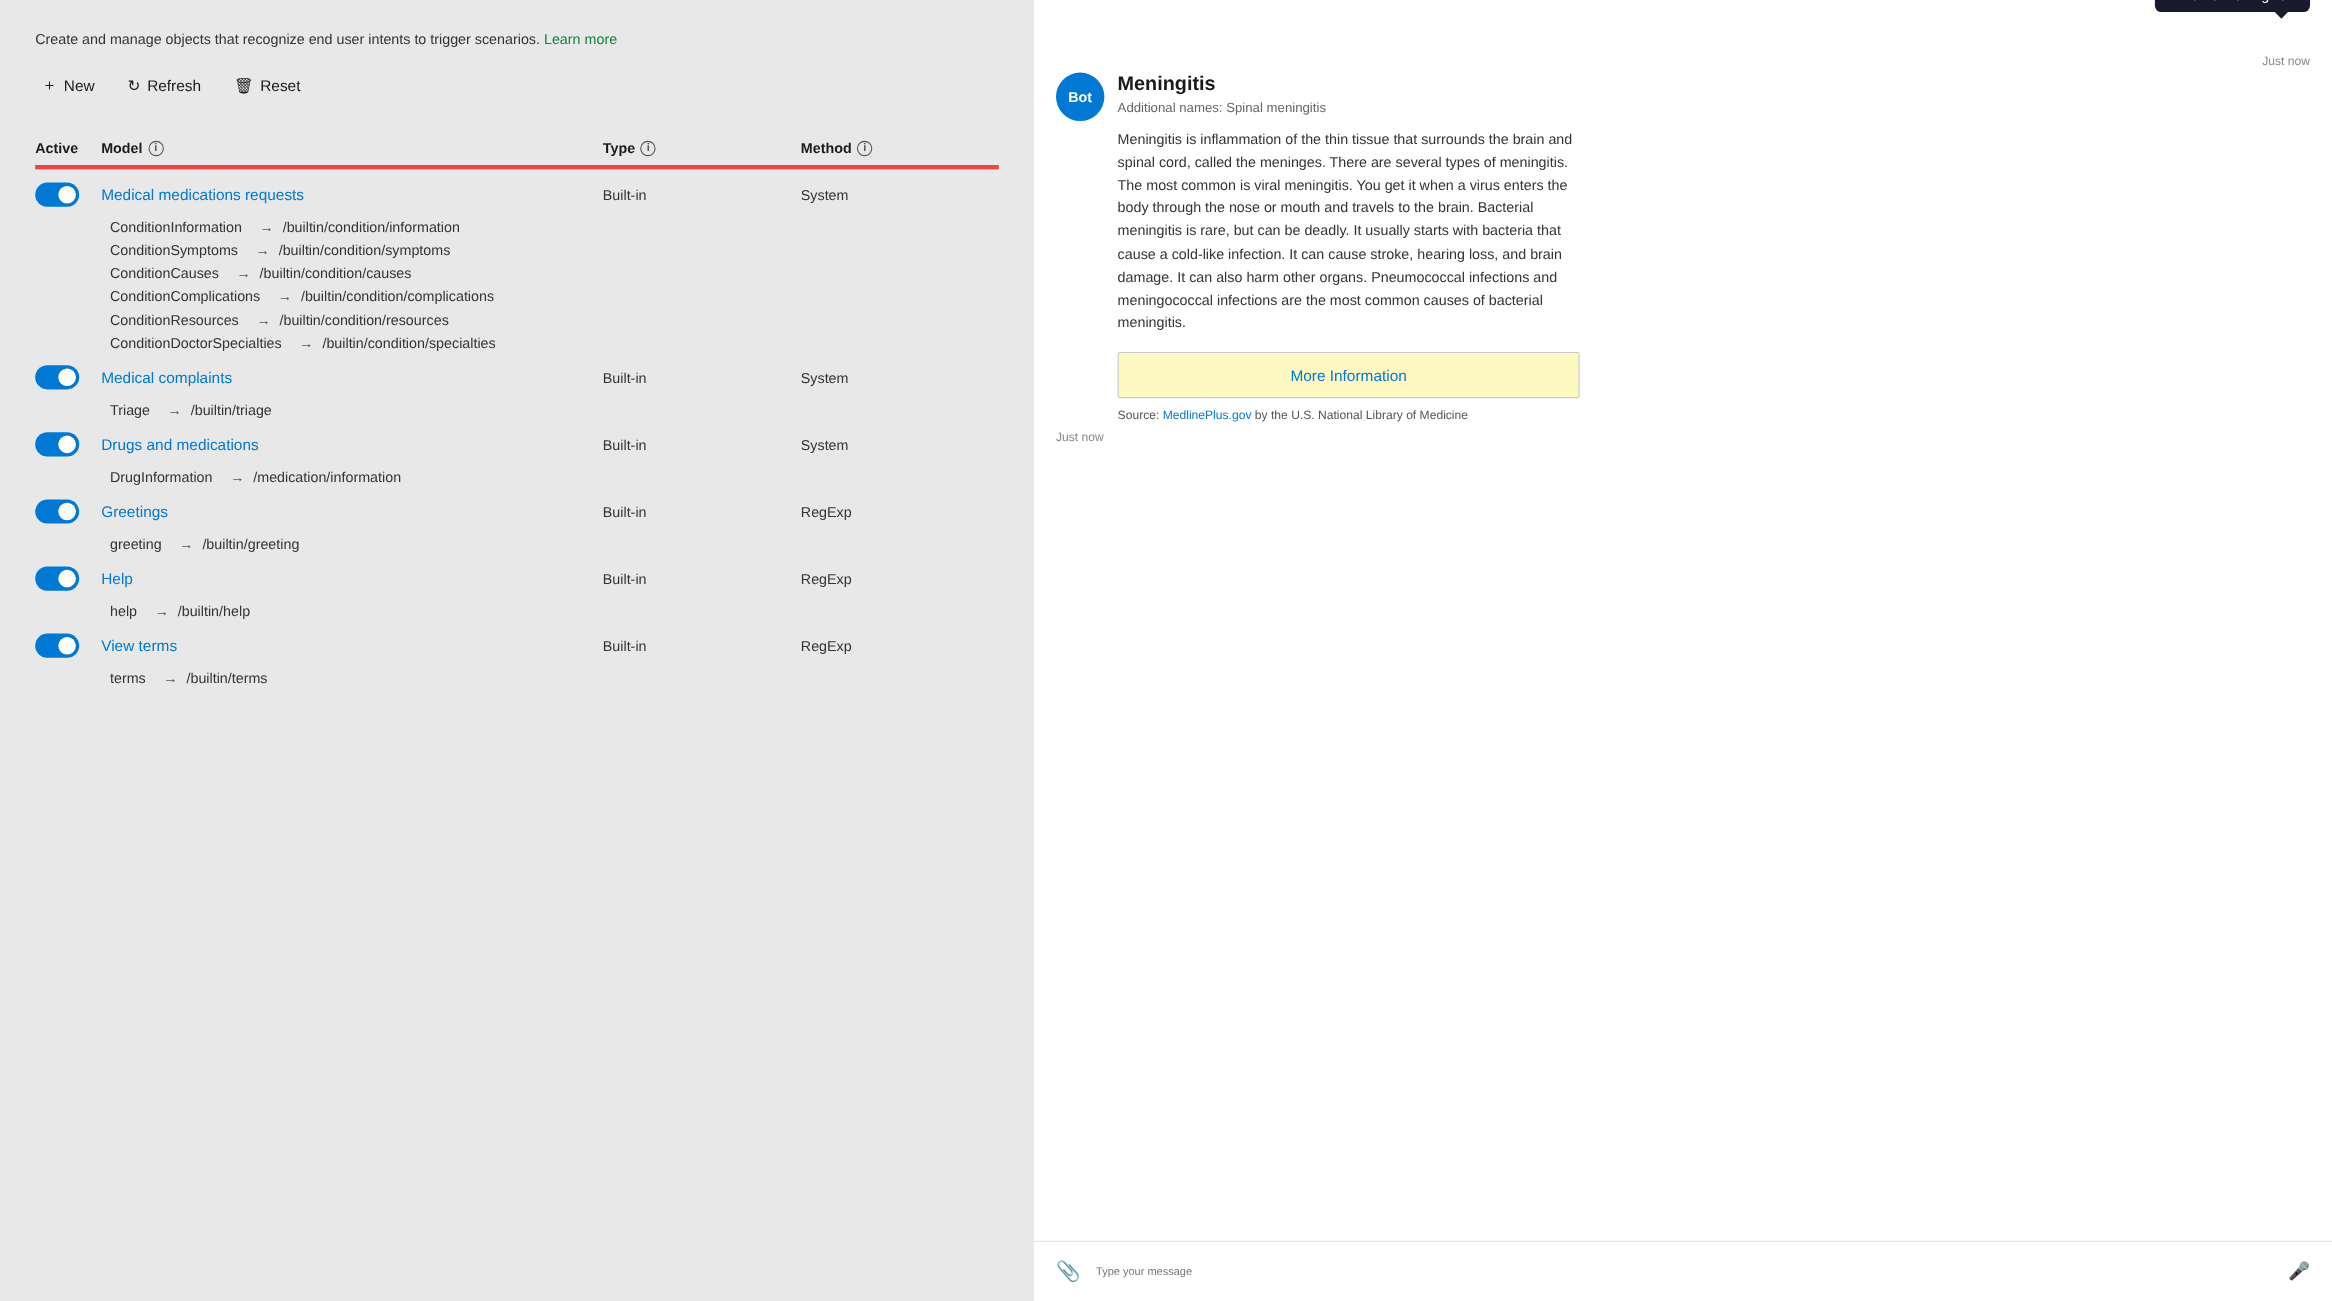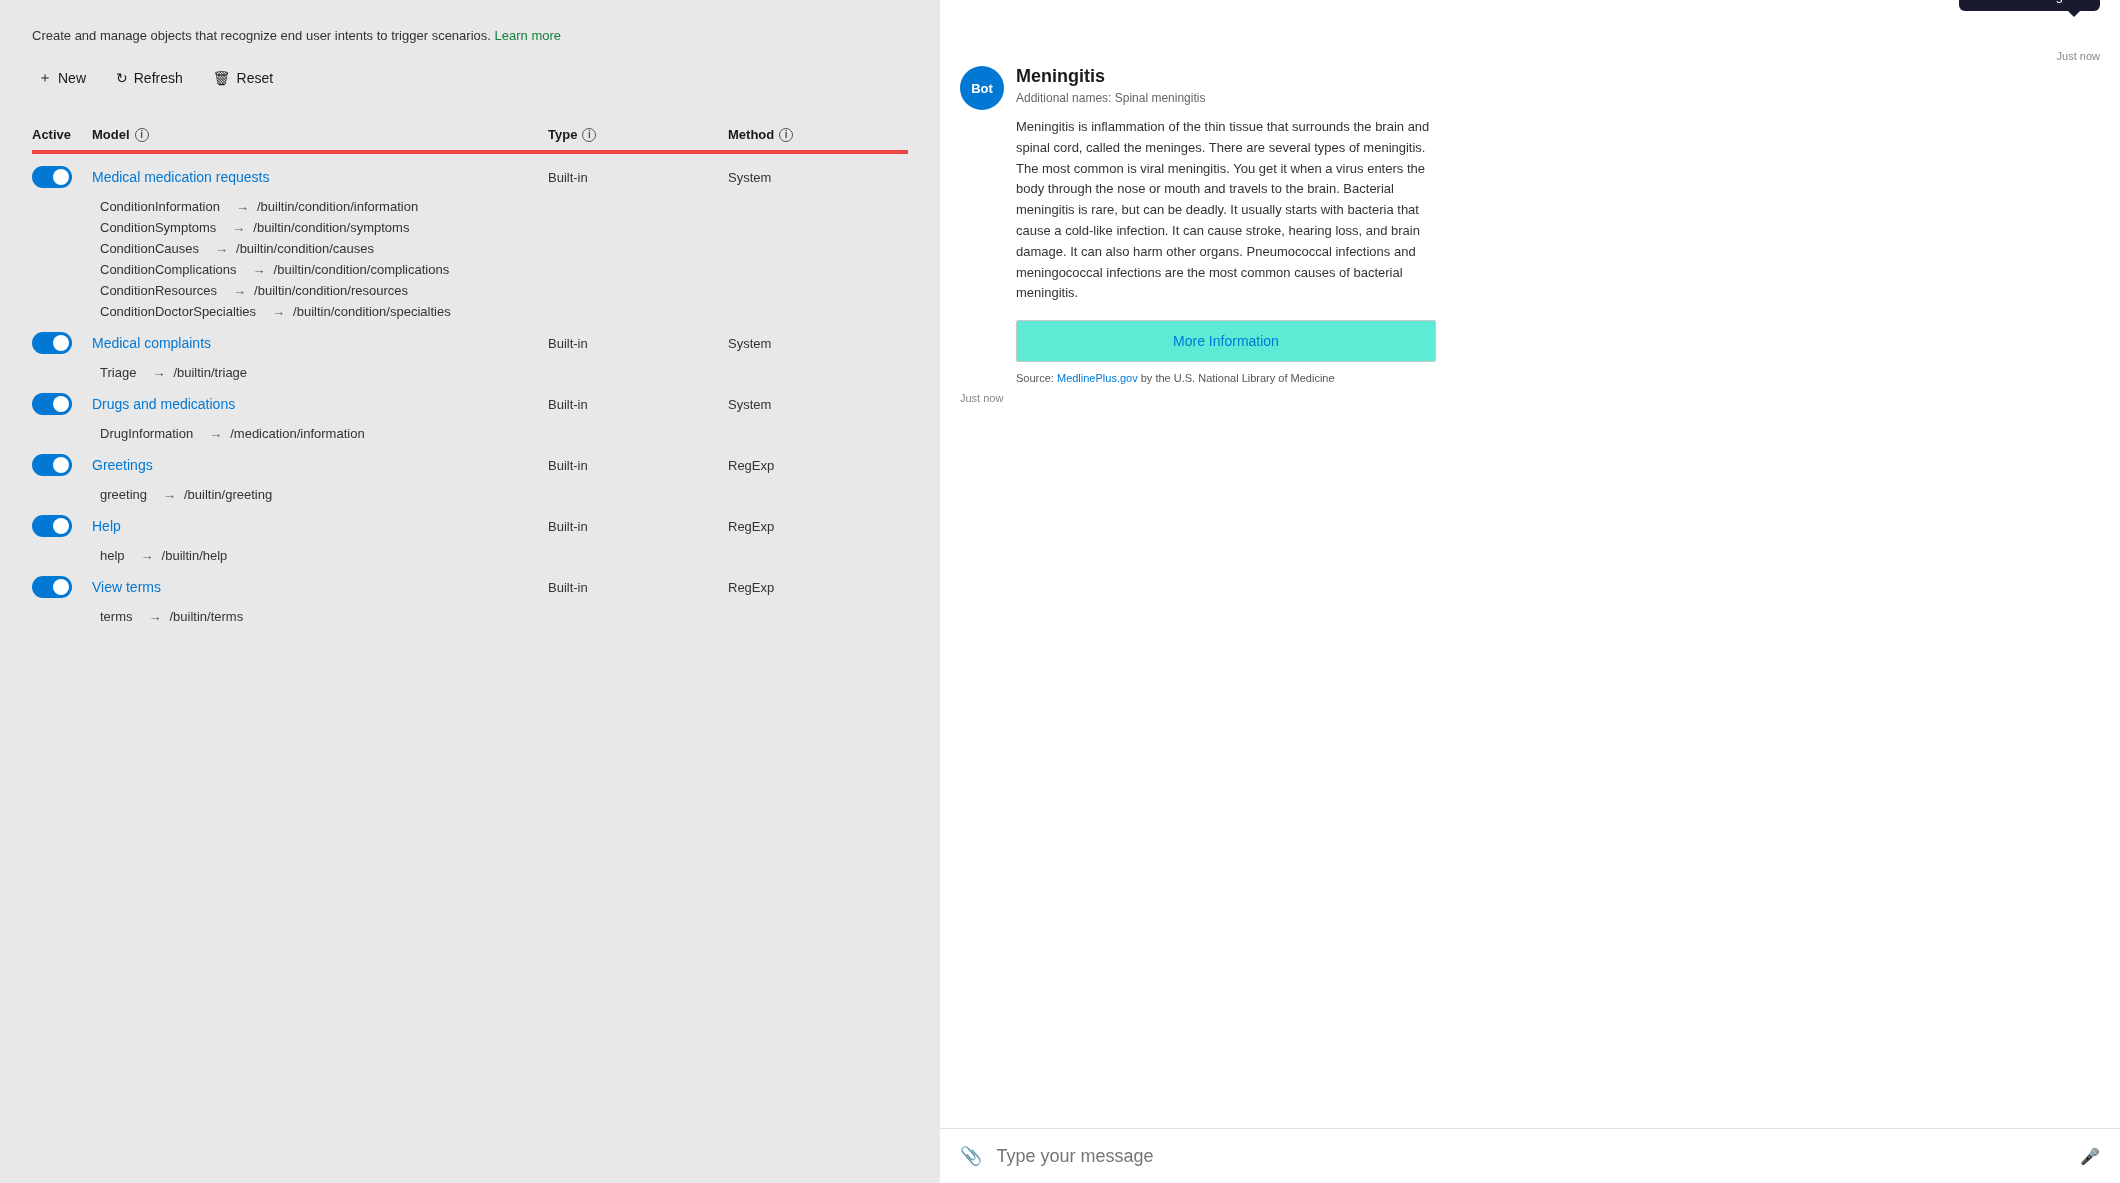--- a/index.html
+++ b/index.html
@@ -232,21 +232,21 @@
       font-size: 13px;
       color: #333;
       line-height: 1.6;
       margin-bottom: 16px;
     }
 
     .more-info-btn {
       width: 100%;
       padding: 12px;
       border: 1px solid #c8c8c8;
-      background: #5eead4;
+      background: #fef9c3;
       cursor: pointer;
       font-size: 14px;
       color: #0078d4;
       border-radius: 2px;
       margin-bottom: 10px;
       text-align: center;
     }
 
     .source-text {
       font-size: 11px;
@@ -288,21 +288,21 @@
       cursor: pointer;
       color: #555;
       font-size: 18px;
       padding: 4px;
     }
 
     .chat-input {
       flex: 1;
       border: none;
       outline: none;
-      font-size: 18px;
+      font-size: 10px;
       color: #999;
       font-family: inherit;
     }
 
     .mic-btn {
       background: none;
       border: none;
       cursor: pointer;
       color: #555;
       font-size: 16px;
@@ -374,21 +374,21 @@
         <span class="info-icon">i</span>
       </div>
     </div>
 
     <div id="models-container">
         <div class="model-group">
           <div class="model-row">
       <div>
         <div class="toggle"></div>
       </div>
-      <div class="model-name">Medical medication requests</div>
+      <div class="model-name">Medical medications requests</div>
       <div class="model-type">Built-in</div>
       <div class="model-method">System</div>
     </div>
           <div class="intent-row">
         <div></div>
         <div class="intent-details">
           <span class="intent-name">ConditionInformation</span>
           <span class="intent-arrow" style="margin:0 8px;">→</span>
           <span class="intent-path">/builtin/condition/information</span>
         </div>

